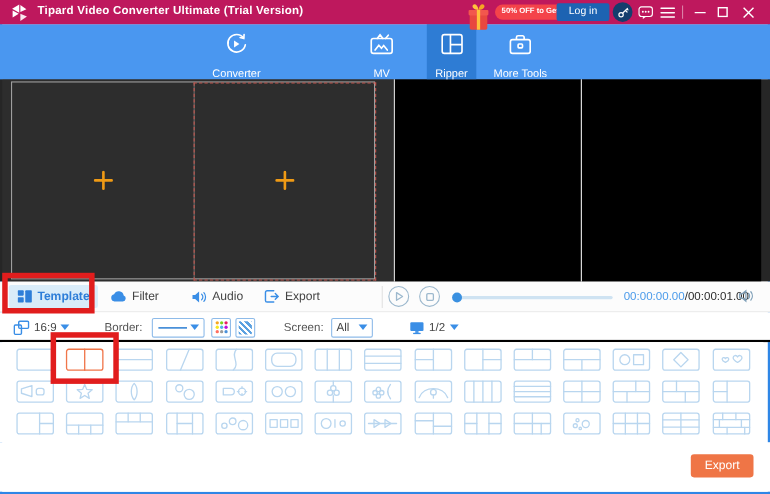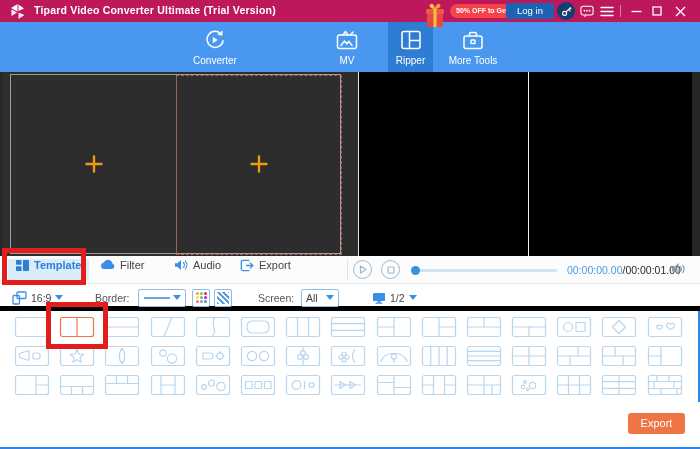--- a/index.html
+++ b/index.html
@@ -16,46 +16,46 @@
   .login-btn{ position:absolute; left:506px; top:3px; width:48px; height:16px; background:#1d63b2;
               color:#fff; font-size:9.5px; text-align:center; line-height:16px; border-radius:2px; cursor:default;}
   .key-btn{ position:absolute; left:557px; top:2px; width:18px; height:18px; border-radius:50%; background:#143e6d;
             display:flex; align-items:center; justify-content:center;}
   .tb-ic{ position:absolute; top:3px; display:flex; align-items:center; justify-content:center; width:18px; height:16px;}
   .sep-v{ position:absolute; left:620px; top:5px; width:1px; height:12px; background:rgba(255,255,255,.45);}
   
   .navbar{ position:absolute; left:0; top:22px; width:700px; height:50px; background:#4a97f0; z-index:4;}
   .nav-tab{ position:absolute; top:0; height:50px; display:flex; flex-direction:column; align-items:center;
             justify-content:flex-start; padding-top:6px; color:#fff; cursor:default;}
-  .nav-tab .nlabel{ font-size:10px; margin-top:3px; white-space:nowrap;}
+  .nav-tab .nlabel{ font-size:10px; margin-top:10px; white-space:nowrap;}
   .nav-tab.active{ background:#2e7cd4; }
   
   .main{ position:absolute; left:0; top:72px; width:700px; height:184px; background:#262626;}
   .collage-panel{ position:absolute; left:2px; top:0; width:356px; height:184px; background:#2d2d2d;}
   .collage-region{ position:absolute; left:8px; top:2px; width:331px; height:180px; border:1px solid #9e9e9e; background:#2d2d2d;}
   .cell-divider{ position:absolute; left:165px; top:0; width:1px; height:100%; background:#6d6d6d;}
   .cell-selected{ position:absolute; left:165px; top:0; width:166px; height:180px; border:1px dashed #c4564e;}
   .plus{ position:absolute; width:18px; height:18px; }
   .preview-panel{ position:absolute; left:358px; top:0; width:334px; height:184px; background:#000; border-left:1px solid #e6e6e6;}
   .preview-divider{ position:absolute; left:169px; top:0; width:1px; height:100%; background:#efefef;}
   
   .tabsrow{ position:absolute; left:0; top:256px; width:700px; height:28px; background:#fcfcfc; border-bottom:1px solid #e7e7e7;}
-  .ptab{ position:absolute; top:3px; height:21px; display:flex; gap:5px; padding:0 8px;
+  .ptab{ position:absolute; top:3px; height:21px; display:flex; align-items:center; gap:5px; padding:0 8px;
          font-size:11px; color:#444; border-radius:2px; cursor:default;}
   .ptab.active{ background:#d9ecf9; color:#2e7ed8; font-weight:600;}
   .tabs-sep{ position:absolute; left:347px; top:4px; width:1px; height:20px; background:#e2e2e2;}
   .pc-btn{ position:absolute; top:4px; width:19px; height:19px; border:1.2px solid #9db9ce; border-radius:50%;
            display:flex; align-items:center; justify-content:center;}
   .slider{ position:absolute; left:412px; top:12.5px; width:145px; height:3px; background:#cfe3f2; border-radius:2px;}
   .slider-dot{ position:absolute; top:-3px; width:9px; height:9px; border-radius:50%; background:#3a90e0;}
   .timetxt{ position:absolute; left:567px; top:8px; font-size:10.5px; white-space:nowrap;}
   .t-cur{ color:#4a9aea;} .t-tot{ color:#2b2b2b;} .t-div{ color:#2b2b2b;}
   .vol{ position:absolute; left:671px; top:6px;}
   
-  .toolbar{ position:absolute; left:0; top:284px; width:700px; height:27px; background:#fff; border-bottom:5px solid #000000;}
+  .toolbar{ position:absolute; left:0; top:284px; width:700px; height:27px; background:#fff; border-bottom:2px solid #000000;}
   .tg{ position:absolute; top:0; height:27px; display:flex; align-items:center; gap:4px; font-size:10.5px; color:#444;}
   .lbl{ color:#555;}
   .caret{ width:0; height:0; border-left:4px solid transparent; border-right:4px solid transparent; border-top:5px solid #3a8ee6;}
   .drop{ display:flex; align-items:center; justify-content:space-between; border:1px solid #8ebbe9; border-radius:2px;
          height:18px; padding:0 4px; background:#fff;}
   .sqbtn{ width:18px; height:18px; border:1px solid #8ebbe9; border-radius:2px; display:flex; align-items:center; justify-content:center; background:#fff;}
   .hatch-fill{ width:12px; height:12px; background:repeating-linear-gradient(45deg,#5aa0e0 0 2px,#fff 2px 4px); border-radius:1px;}
   .pal{ display:grid; grid-template-columns:repeat(3,3px); grid-gap:1px;}
   .pal i{ width:3px; height:3px; border-radius:50%; display:block;}
   

